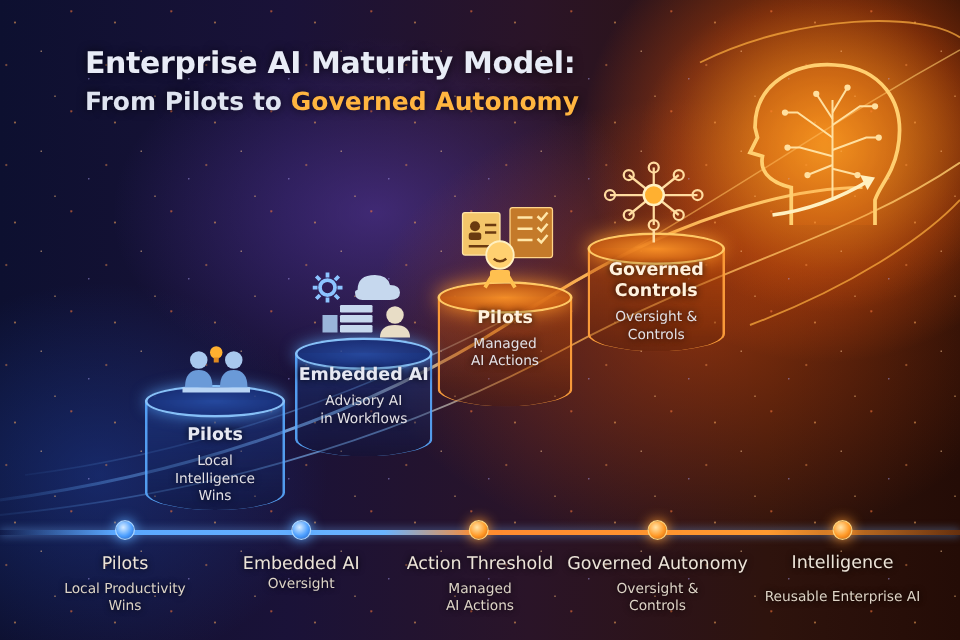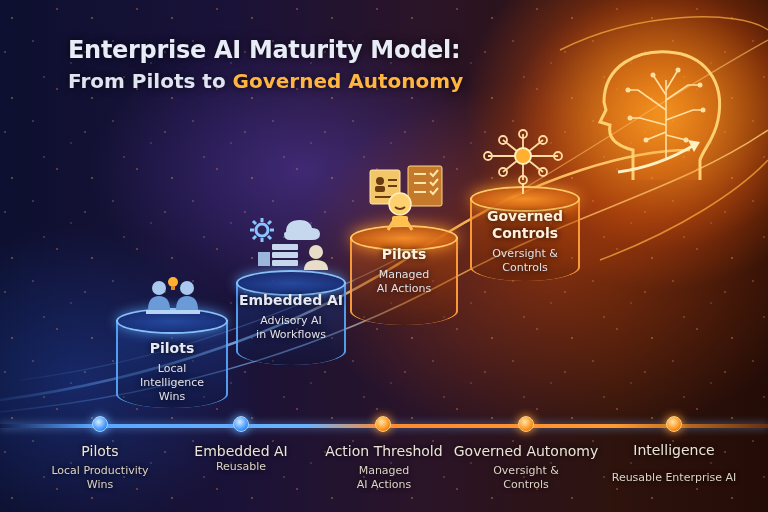--- a/index.html
+++ b/index.html
@@ -249,21 +249,21 @@
   <div class="node orange" style="left:518px;"></div>
   <div class="node orange" style="left:666px;"></div>
 
   <div class="tl-item" style="left:100px;">
     <span class="name">Pilots</span>
     <span class="desc">Local Productivity</span>
     <span class="desc" style="margin-top:0">Wins</span>
   </div>
   <div class="tl-item" style="left:241px;">
     <span class="name">Embedded AI</span>
-    <span class="desc" style="margin-top:0">Reusable</span>
+    <span class="desc" style="margin-top:0">Oversight</span>
   </div>
   <div class="tl-item" style="left:384px;">
     <span class="name">Action Threshold</span>
     <span class="desc">Managed</span>
     <span class="desc" style="margin-top:0">AI Actions</span>
   </div>
   <div class="tl-item" style="left:526px;">
     <span class="name">Governed Autonomy</span>
     <span class="desc">Oversight &amp;</span>
     <span class="desc" style="margin-top:0">Controls</span>

